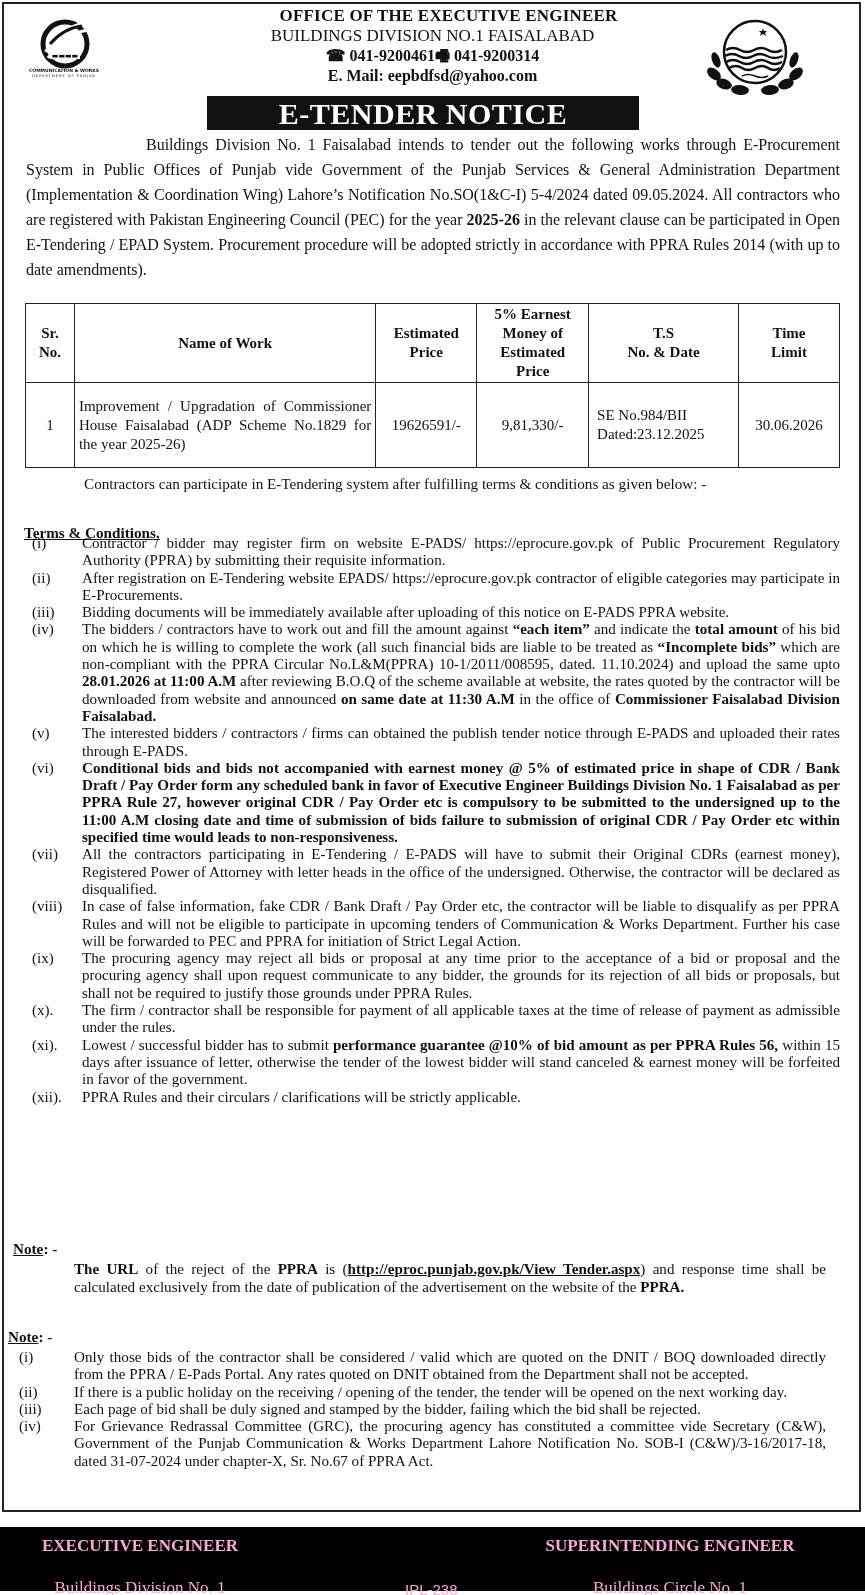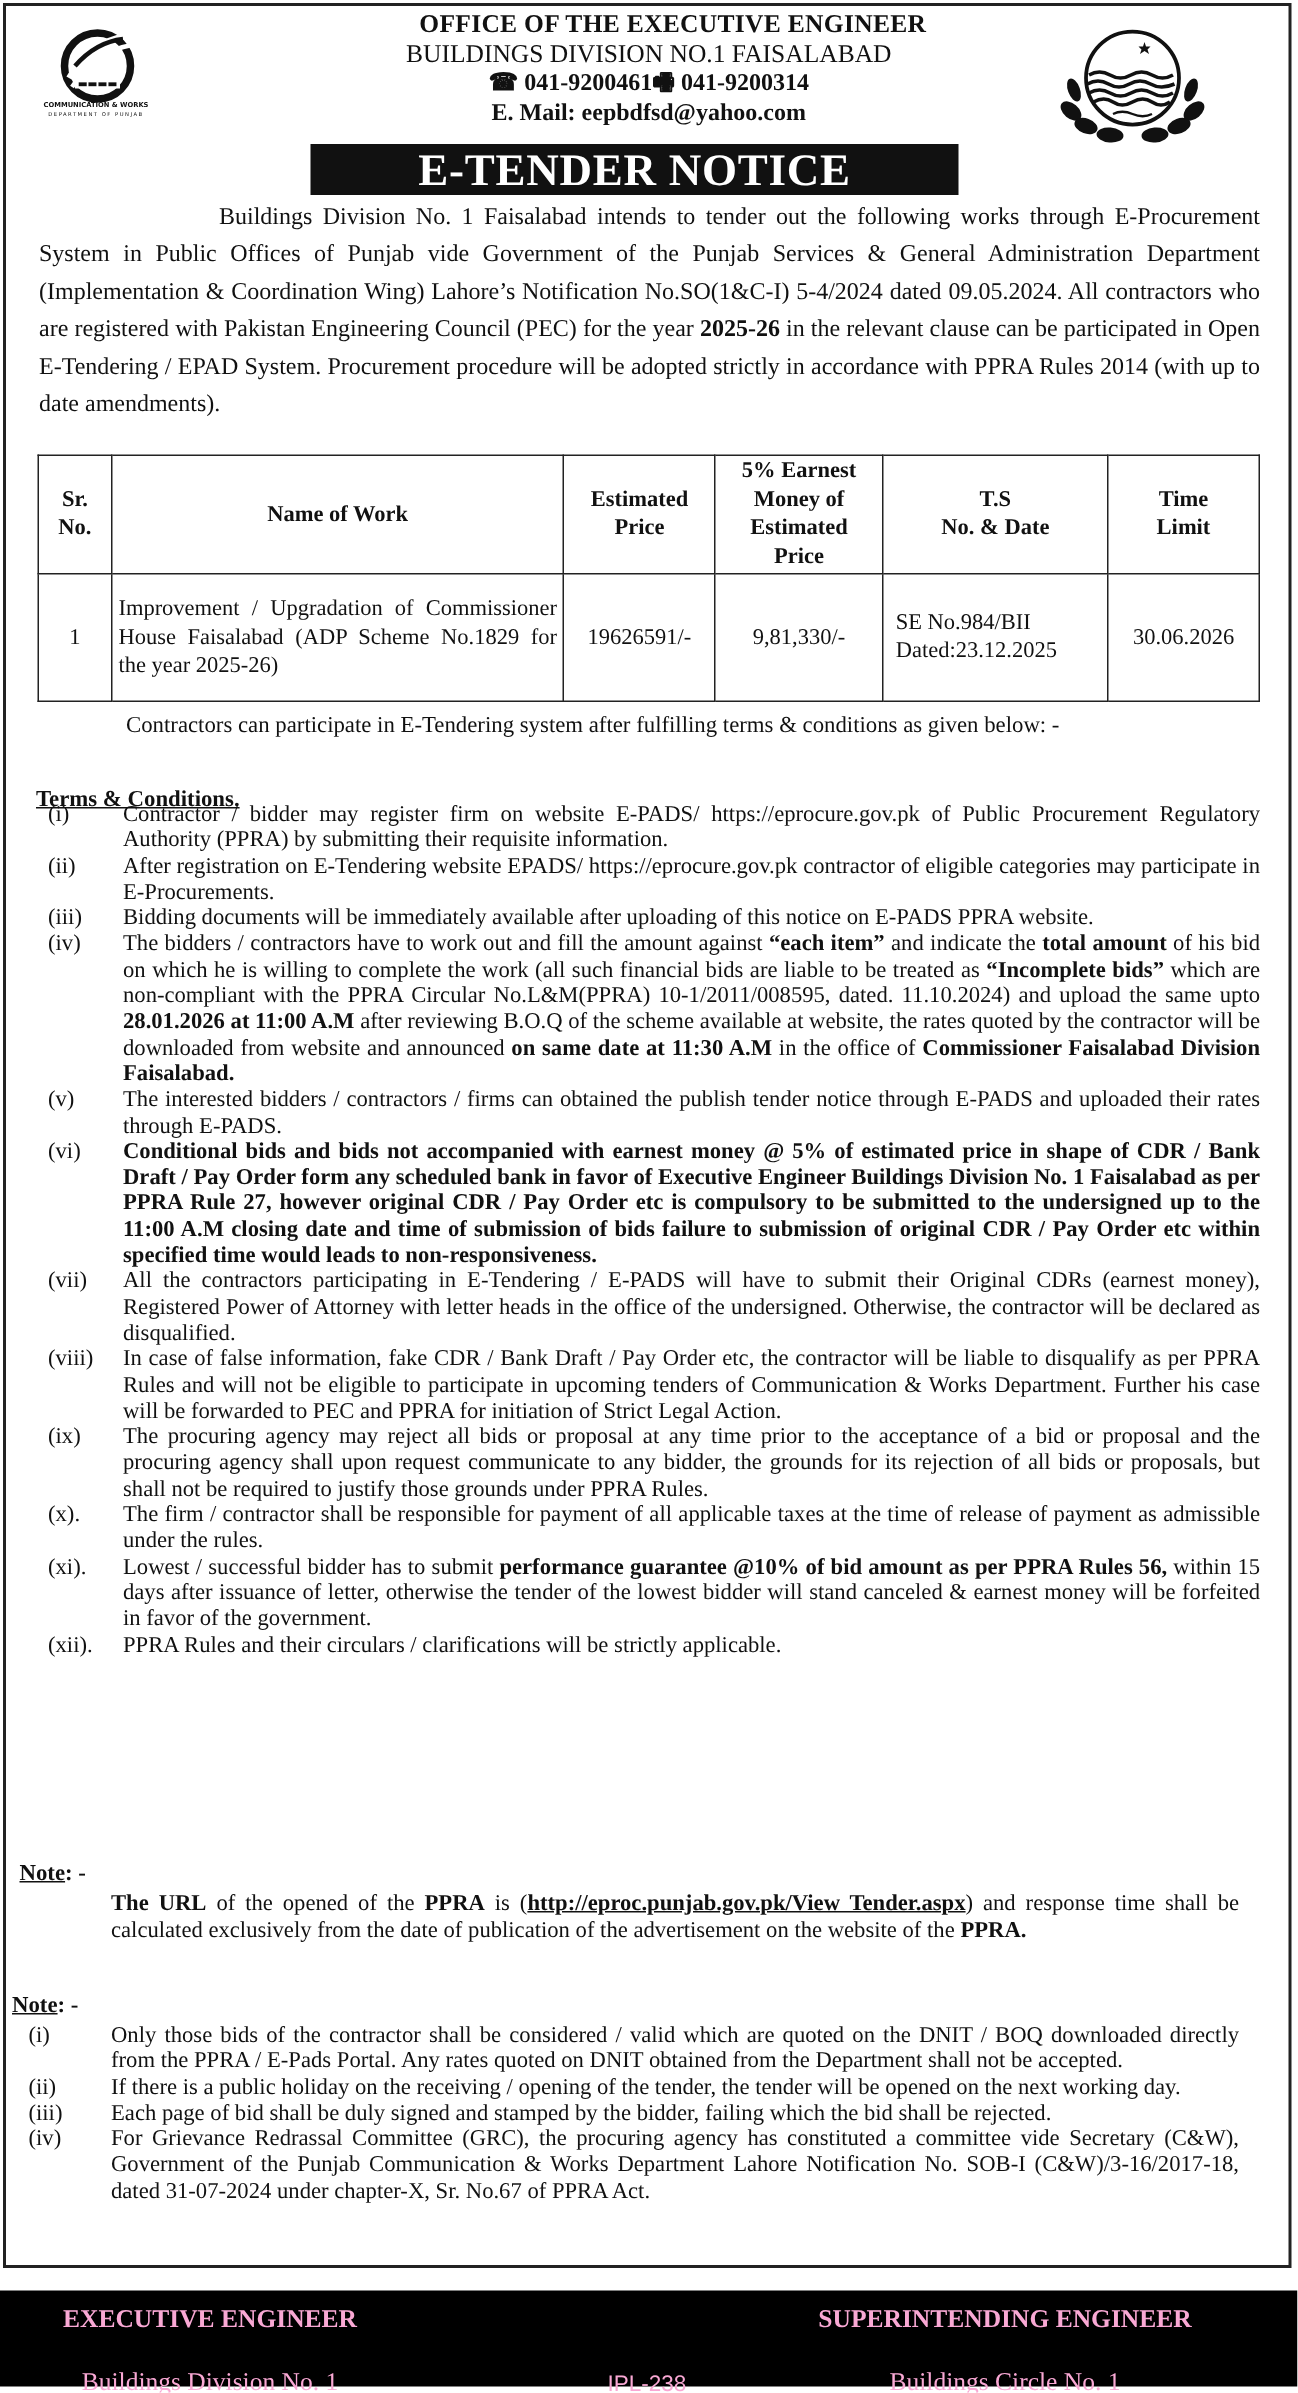--- a/index.html
+++ b/index.html
@@ -201,21 +201,21 @@
       <div class="num">(xi).</div>
       <div class="txt"><span>Lowest / successful bidder has to submit </span><span class="b">performance guarantee @10% of bid amount as per PPRA Rules 56,</span><span> within 15 days after issuance of letter, otherwise the tender of the lowest bidder will stand canceled &amp; earnest money will be forfeited in favor of the government.</span></div>
     </div>
     <div class="term">
       <div class="num">(xii).</div>
       <div class="txt"><span>PPRA Rules and their circulars / clarifications will be strictly applicable.</span></div>
     </div>
   </div>
 
 <div class="note1-label"><u>Note</u><span>: -</span></div>
-<div class="note1"><b>The URL</b><span> of the opened of the </span><b>PPRA</b><span> is (</span><span class="link">http://eproc.punjab.gov.pk/View Tender.aspx</span><span>) and response time shall be calculated exclusively from the date of publication of the advertisement on the website of the </span><b>PPRA.</b></div>
+<div class="note1"><b>The URL</b><span> of the reject of the </span><b>PPRA</b><span> is (</span><span class="link">http://eproc.punjab.gov.pk/View Tender.aspx</span><span>) and response time shall be calculated exclusively from the date of publication of the advertisement on the website of the </span><b>PPRA.</b></div>
 
 <div class="note2-label"><u>Note</u><span>: -</span></div>
 <div class="notes2" id="notes2">
     <div class="term">
       <div class="num">(i)</div>
       <div class="txt">Only those bids of the contractor shall be considered / valid which are quoted on the DNIT / BOQ downloaded directly from the PPRA / E-Pads Portal. Any rates quoted on DNIT obtained from the Department shall not be accepted.</div>
     </div>
     <div class="term">
       <div class="num">(ii)</div>
       <div class="txt">If there is a public holiday on the receiving / opening of the tender, the tender will be opened on the next working day.</div>

